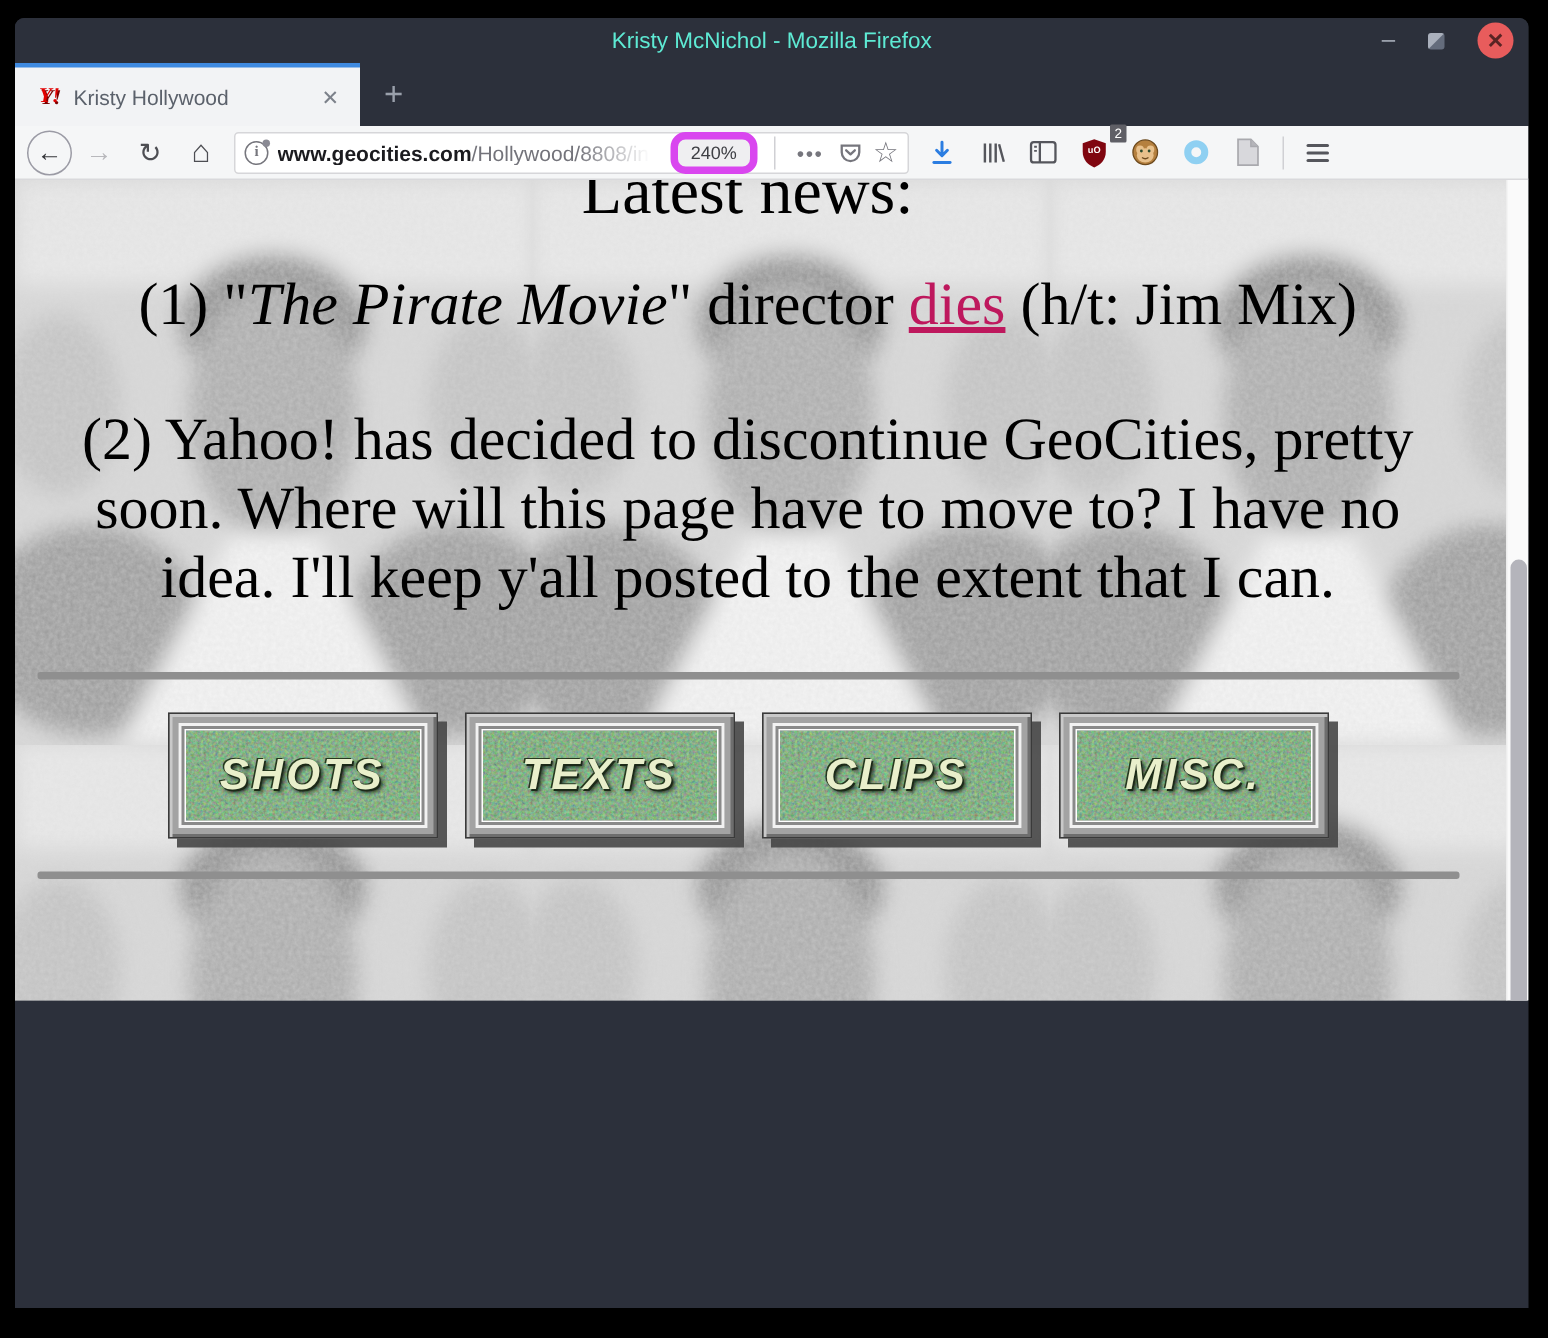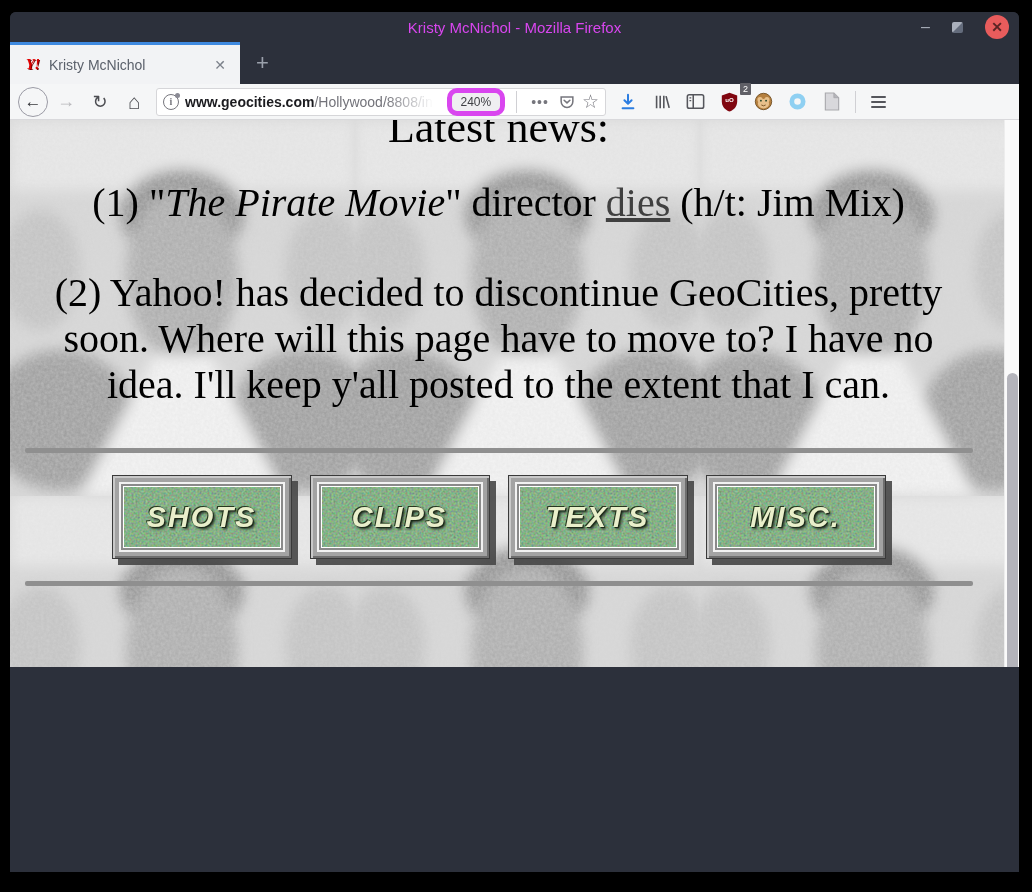--- a/index.html
+++ b/index.html
@@ -5,21 +5,21 @@
   * { margin:0; padding:0; box-sizing:border-box; }
   html,body { width:1032px; height:892px; background:#000; overflow:hidden;
               font-family:"Liberation Sans", sans-serif; }
 
   .window { position:absolute; left:10px; top:12px; width:1009px; height:860px;
             border-radius:6px 6px 0 0; overflow:hidden; background:#2c303b; }
 
   
   .titlebar { position:relative; height:30px; background:#2c303b;
               display:flex; align-items:center; justify-content:center; }
-  .titlebar-text { color:#d946ef; font-size:15px; }
+  .titlebar-text { color:#5eead4; font-size:15px; }
   .win-controls { position:absolute; right:10px; top:0; height:30px;
                   display:flex; align-items:center; gap:22px; }
   .min-glyph { color:#a7adb9; font-size:16px; line-height:10px; cursor:default; }
   .restore-glyph { width:11px; height:11px; border-radius:2px;
                    background:linear-gradient(135deg,#aab0bc 48%,#646c7c 52%); }
   .close-btn { width:24px; height:24px; border-radius:50%; background:#e85c5c;
                display:flex; align-items:center; justify-content:center;
                color:#5a2424; font-size:14px; font-weight:bold; }
 
   
@@ -66,21 +66,21 @@
   .burger span { width:15px; height:2px; background:#55565c; border-radius:1px; }
 
   
   .content { position:relative; height:547px; background:#d9d9d9; overflow:hidden; }
   .bg-photo { position:absolute; inset:0; width:100%; height:100%; }
   .page { position:relative; z-index:2; width:977px; height:100%;
           font-family:"Liberation Serif", serif; color:#000; text-align:center; }
 
   .headline { font-size:44px; margin-top:-16px; line-height:48px; }
   .news1 { font-size:40px; line-height:46px; margin:28px auto 0; max-width:880px; }
-  .news1 a { color:#404040; }
+  .news1 a { color:#be185d; }
   .news2 { font-size:40px; line-height:46px; margin:44px auto 0; max-width:940px; }
 
   .rule { height:5px; background:#8f8f8f; border:0; width:948px; margin:0 auto;
           border-radius:2px; }
   .rule1 { margin-top:40px; }
   .rule2 { margin-top:22px; }
 
   .btn-row { margin-top:22px; display:flex; justify-content:center; gap:18px;text-align:center; }
   .frame3d { background:#a3a3a3; border:1px solid #3a3a3a; padding:6px;
              box-shadow:6px 6px 0 rgba(70,70,70,.9),
@@ -129,21 +129,21 @@
       <div class="restore-glyph"></div>
       <div class="close-btn">
         <span>✕</span>
       </div>
     </div>
   </div>
 
   <div class="tabbar">
     <div class="tab">
       <span class="favicon">Y!</span>
-      <span class="tab-title">Kristy McNichol</span>
+      <span class="tab-title">Kristy Hollywood</span>
       <span class="tab-close">✕</span>
     </div>
     <div class="newtab-btn">+</div>
   </div>
 
   <div class="toolbar">
     <div class="back-circle">←</div>
     <div class="tb-btn fwd">→</div>
     <div class="tb-btn">↻</div>
     <div class="tb-btn" style="font-size:21px;">⌂</div>
@@ -275,31 +275,31 @@
             <div class="nav-label">SHOTS</div>
           </div>
             </div>
         </div>
         <div class="frame3d nav-btn">
           <div class="inner">
               <div class="imgbox">
             <svg class="tex">
                   <rect width="100%" height="100%" filter="url(#gtex)"></rect>
                 </svg>
+            <div class="nav-label">TEXTS</div>
+          </div>
+            </div>
+        </div>
+        <div class="frame3d nav-btn">
+          <div class="inner">
+              <div class="imgbox">
+            <svg class="tex">
+                  <rect width="100%" height="100%" filter="url(#gtex)"></rect>
+                </svg>
             <div class="nav-label">CLIPS</div>
-          </div>
-            </div>
-        </div>
-        <div class="frame3d nav-btn">
-          <div class="inner">
-              <div class="imgbox">
-            <svg class="tex">
-                  <rect width="100%" height="100%" filter="url(#gtex)"></rect>
-                </svg>
-            <div class="nav-label">TEXTS</div>
           </div>
             </div>
         </div>
         <div class="frame3d nav-btn">
           <div class="inner">
               <div class="imgbox">
             <svg class="tex">
                   <rect width="100%" height="100%" filter="url(#gtex)"></rect>
                 </svg>
             <div class="nav-label">MISC.</div>

